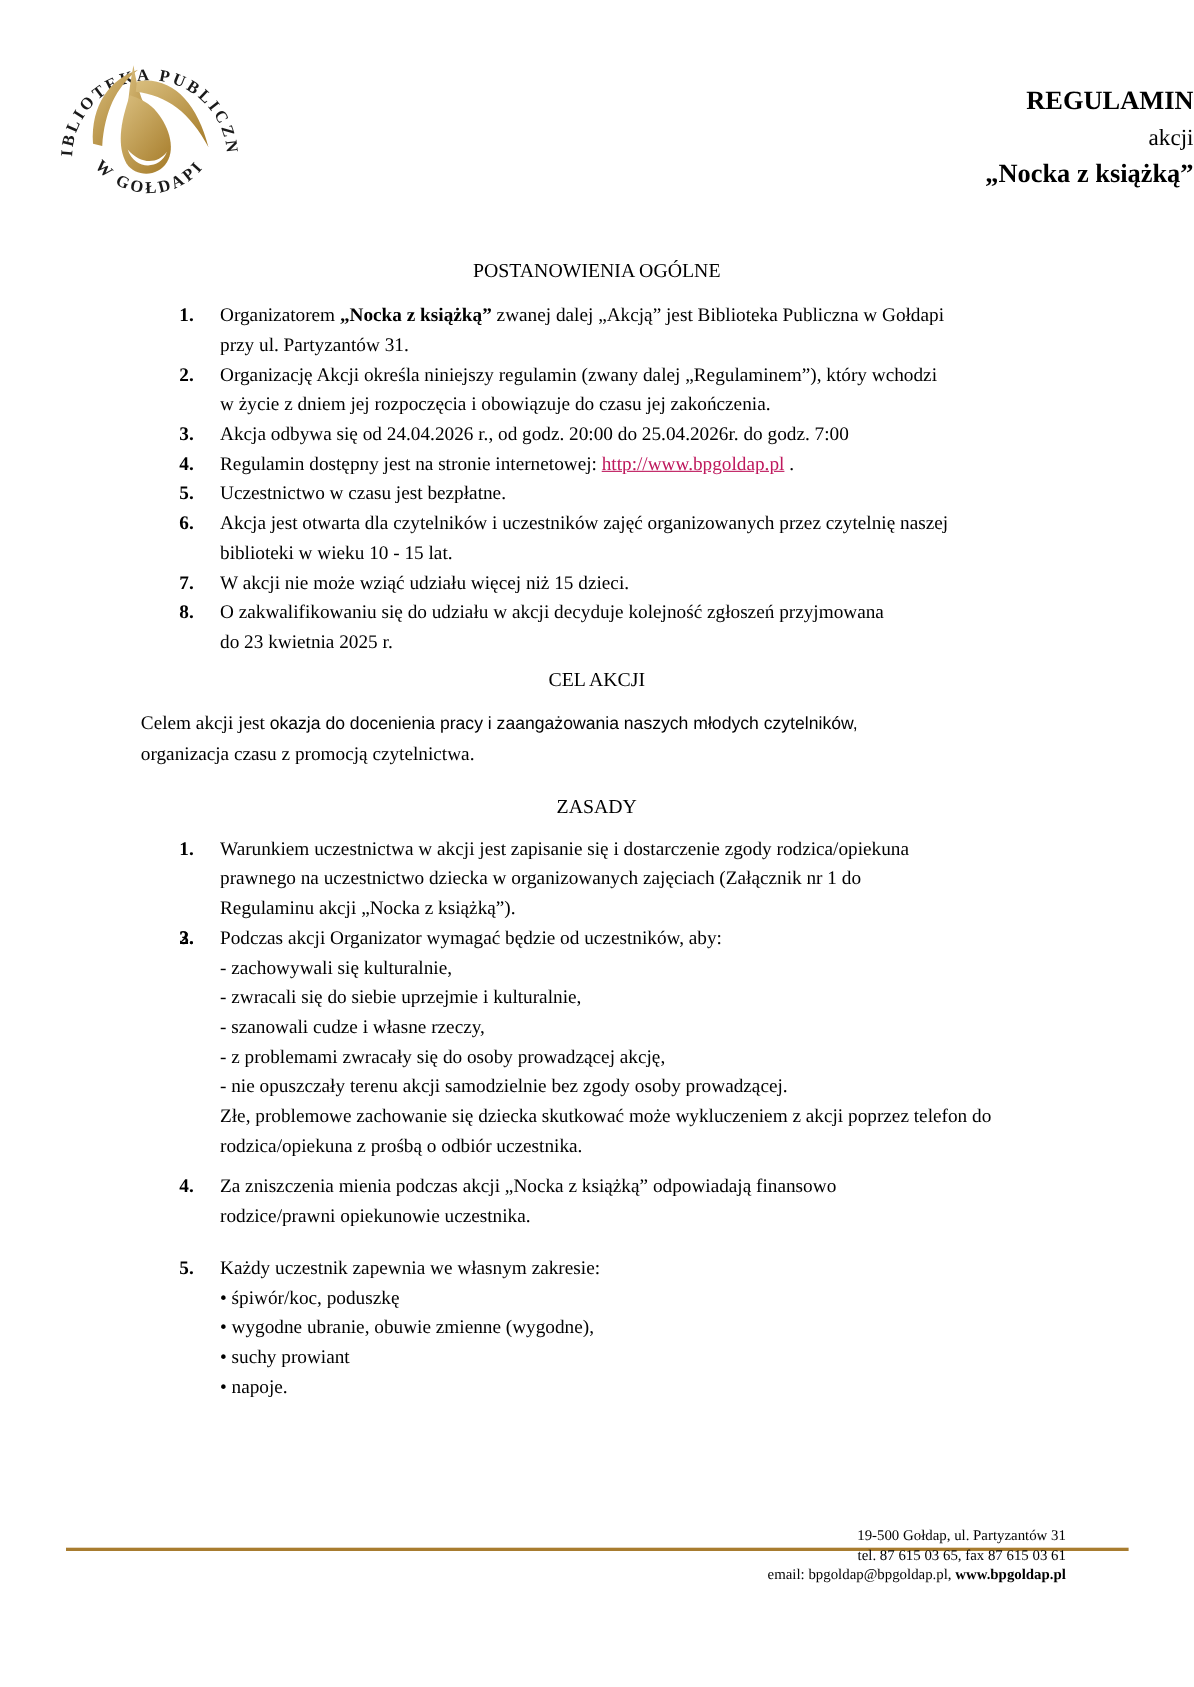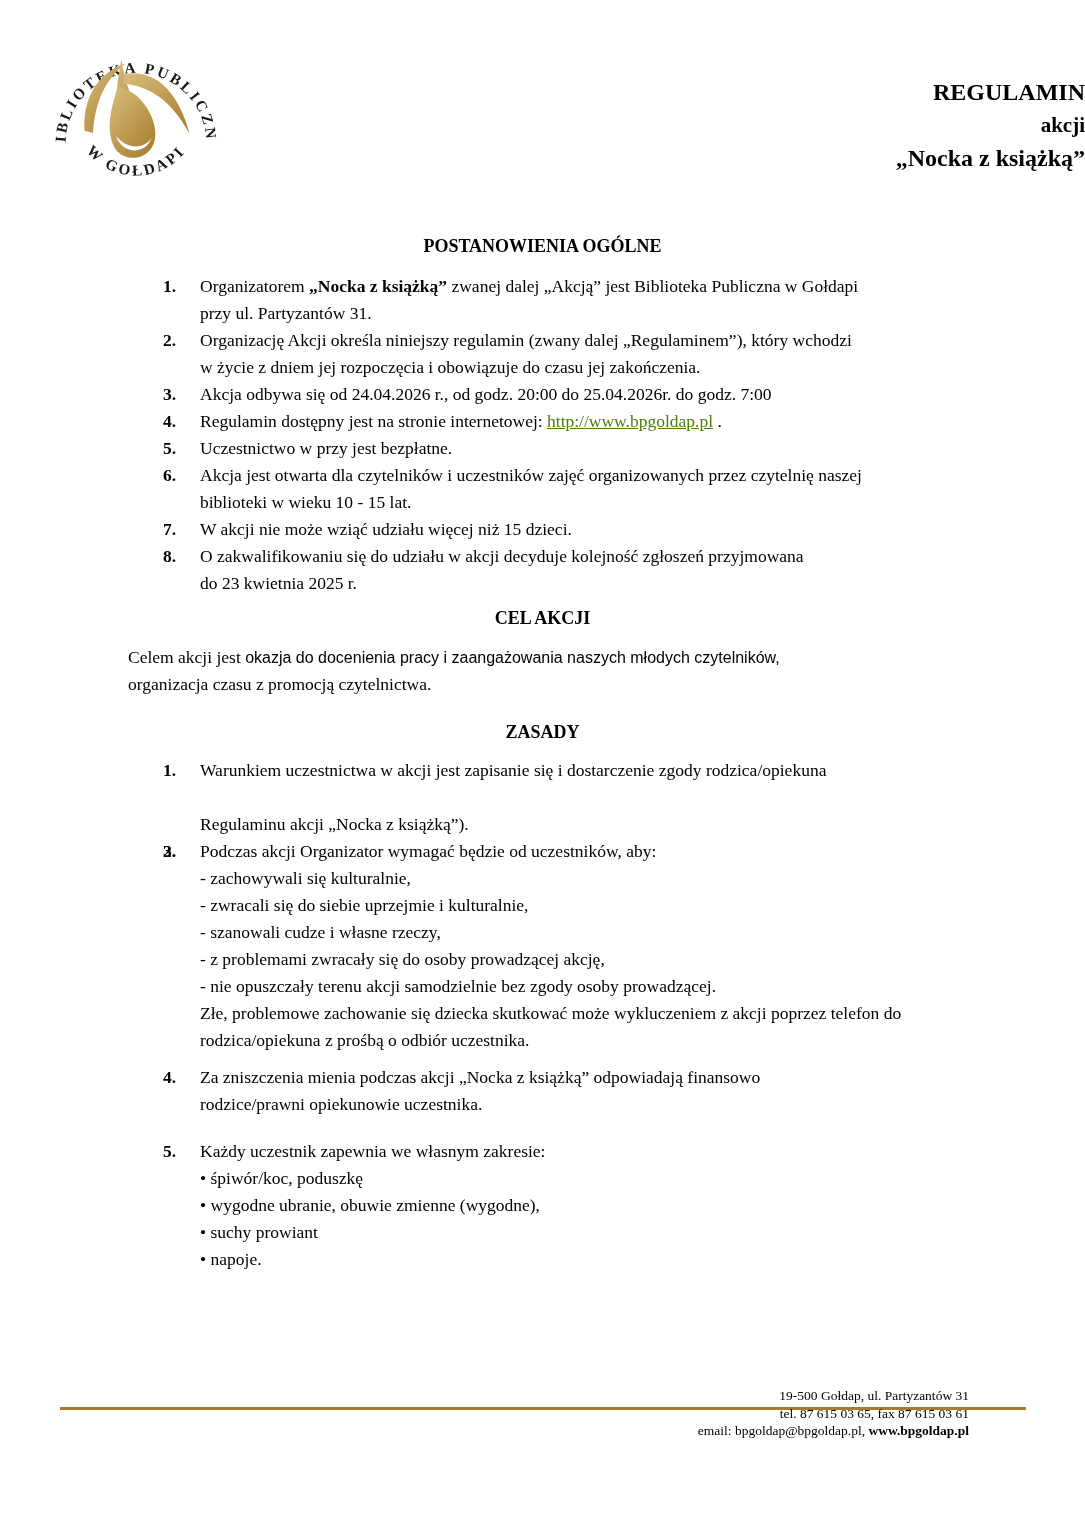--- a/index.html
+++ b/index.html
@@ -10,37 +10,37 @@
     font-family:"Liberation Serif",serif;
     font-size:17.5px;line-height:27px;color:#000;
     overflow:hidden;
   }
   
   .logo{position:absolute;left:52px;top:30px;width:168px;height:172px;}
   .logo-arc{font-family:"Liberation Serif",serif;font-size:14.5px;letter-spacing:2.6px;fill:#1a1a1a;font-weight:600;}
   
   .title-block{padding-top:76px;text-align:right;}
   .t1{font-size:24px;font-weight:bold;line-height:33px;}
-  .t2{font-size:21px;font-weight:bold;line-height:33px;}
+  .t2{font-size:21px;font-weight:normal;line-height:33px;}
   
-  .heading{font-weight:bold;font-size:18px;text-align:center;line-height:27px;}
+  .heading{font-weight:normal;font-size:18px;text-align:center;line-height:27px;}
   .heading-1{margin-top:58px;margin-bottom:13px;}
   .heading-2{margin-top:8px;margin-bottom:12px;}
   .heading-3{margin-top:21px;margin-bottom:11px;}
   
   .doc-list{list-style:none;margin:0 118px 0 163px;padding:0;}
   .doc-item{position:relative;padding-left:37px;}
   .num{position:absolute;left:0;top:0;font-weight:bold;}
   .subline{display:block;}
   
   .goal-par{margin:0 118px 0 128px;}
   
   .b{font-weight:bold;}
   .sans{font-family:"Liberation Sans",sans-serif;font-size:16px;}
-  .link{color:#4d7c0f;text-decoration:underline;cursor:pointer;margin-top:27px;}
+  .link{color:#be185d;text-decoration:underline;cursor:pointer;margin-top:27px;}
   
   .footer-rule{position:absolute;left:60px;top:1407px;width:966px;height:3px;}
   .footer{position:absolute;right:116px;top:1387px;text-align:right;font-size:13.5px;line-height:17.5px;}
 </style>
 </head>
 <body>
 
 <div class="page">
 
   <div class="logo">
@@ -74,32 +74,32 @@
     <div class="t2">akcji</div>
     <div class="t1">„Nocka z książką”</div>
   </div>
 
   <div class="heading heading-1">POSTANOWIENIA OGÓLNE</div>
   <ol class="doc-list">
       <li class="doc-item"><span class="num">1.</span><span><span>Organizatorem </span><span class="b">„Nocka z książką”</span><span> zwanej dalej „Akcją” jest Biblioteka Publiczna w Gołdapi</span><br><span>przy ul. Partyzantów 31.</span></span></li>
       <li class="doc-item"><span class="num">2.</span><span><span>Organizację Akcji określa niniejszy regulamin (zwany dalej „Regulaminem”), który wchodzi</span><br><span>w życie z dniem jej rozpoczęcia i obowiązuje do czasu jej zakończenia.</span></span></li>
       <li class="doc-item"><span class="num">3.</span><span><span>Akcja odbywa się od 24.04.2026 r., od godz. 20:00 do 25.04.2026r. do godz. 7:00</span></span></li>
       <li class="doc-item"><span class="num">4.</span><span><span>Regulamin dostępny jest na stronie internetowej: </span><a class="link" href="#">http://www.bpgoldap.pl</a><span> .</span></span></li>
-      <li class="doc-item"><span class="num">5.</span><span><span>Uczestnictwo w przy jest bezpłatne.</span></span></li>
+      <li class="doc-item"><span class="num">5.</span><span><span>Uczestnictwo w czasu jest bezpłatne.</span></span></li>
       <li class="doc-item"><span class="num">6.</span><span><span>Akcja jest otwarta dla czytelników i uczestników zajęć organizowanych przez czytelnię naszej</span><br><span>biblioteki w wieku 10 - 15 lat.</span></span></li>
       <li class="doc-item"><span class="num">7.</span><span><span>W akcji nie może wziąć udziału więcej niż 15 dzieci.</span></span></li>
       <li class="doc-item"><span class="num">8.</span><span><span>O zakwalifikowaniu się do udziału w akcji decyduje kolejność zgłoszeń przyjmowana</span><br><span>do 23 kwietnia 2025 r.</span></span></li>
     </ol>
 
   <div class="heading heading-2">CEL AKCJI</div>
   <p class="goal-par"><span>Celem akcji jest </span><span class="sans">okazja do docenienia pracy i zaangażowania naszych młodych czytelników,</span><br><span>organizacja czasu z promocją czytelnictwa.</span></p>
 
   <div class="heading heading-3">ZASADY</div>
   <ol class="doc-list">
-      <li class="doc-item"><span class="num">1.</span><span><span>Warunkiem uczestnictwa w akcji jest zapisanie się i dostarczenie zgody rodzica/opiekuna</span><br><br><span>Regulaminu akcji „Nocka z książką”).</span></span></li>
+      <li class="doc-item"><span class="num">1.</span><span><span>Warunkiem uczestnictwa w akcji jest zapisanie się i dostarczenie zgody rodzica/opiekuna</span><br><span>prawnego na uczestnictwo dziecka w organizowanych zajęciach (Załącznik nr 1 do</span><br><span>Regulaminu akcji „Nocka z książką”).</span></span></li>
       <li class="doc-item"><span class="num">2.</span></li>
       <li class="doc-item"><span class="num">3.</span><span><span>Podczas akcji Organizator wymagać będzie od uczestników, aby:</span></span><div class="subline">- zachowywali się kulturalnie,</div><div class="subline">- zwracali się do siebie uprzejmie i kulturalnie,</div><div class="subline">- szanowali cudze i własne rzeczy,</div><div class="subline">- z problemami zwracały się do osoby prowadzącej akcję,</div><div class="subline">- nie opuszczały terenu akcji samodzielnie bez zgody osoby prowadzącej.</div><div class="subline">Złe, problemowe zachowanie się dziecka skutkować może wykluczeniem z akcji poprzez telefon do rodzica/opiekuna z prośbą o odbiór uczestnika.</div></li>
       <li class="doc-item" style="margin-top: 10px;"><span class="num">4.</span><span><span>Za zniszczenia mienia podczas akcji „Nocka z książką” odpowiadają finansowo</span><br><span>rodzice/prawni opiekunowie uczestnika.</span></span></li>
       <li class="doc-item" style="margin-top: 20px;"><span class="num">5.</span><span><span>Każdy uczestnik zapewnia we własnym zakresie:</span></span><div class="subline">• śpiwór/koc, poduszkę</div><div class="subline">• wygodne ubranie, obuwie zmienne (wygodne),</div><div class="subline">• suchy prowiant</div><div class="subline">• napoje.</div></li>
     </ol>
 
   <div class="footer-rule" style="background: rgb(168, 124, 47);"></div>
   <div class="footer">
     <div>19-500 Gołdap, ul. Partyzantów 31</div>
     <div>tel. 87 615 03 65, fax 87 615 03 61</div>

